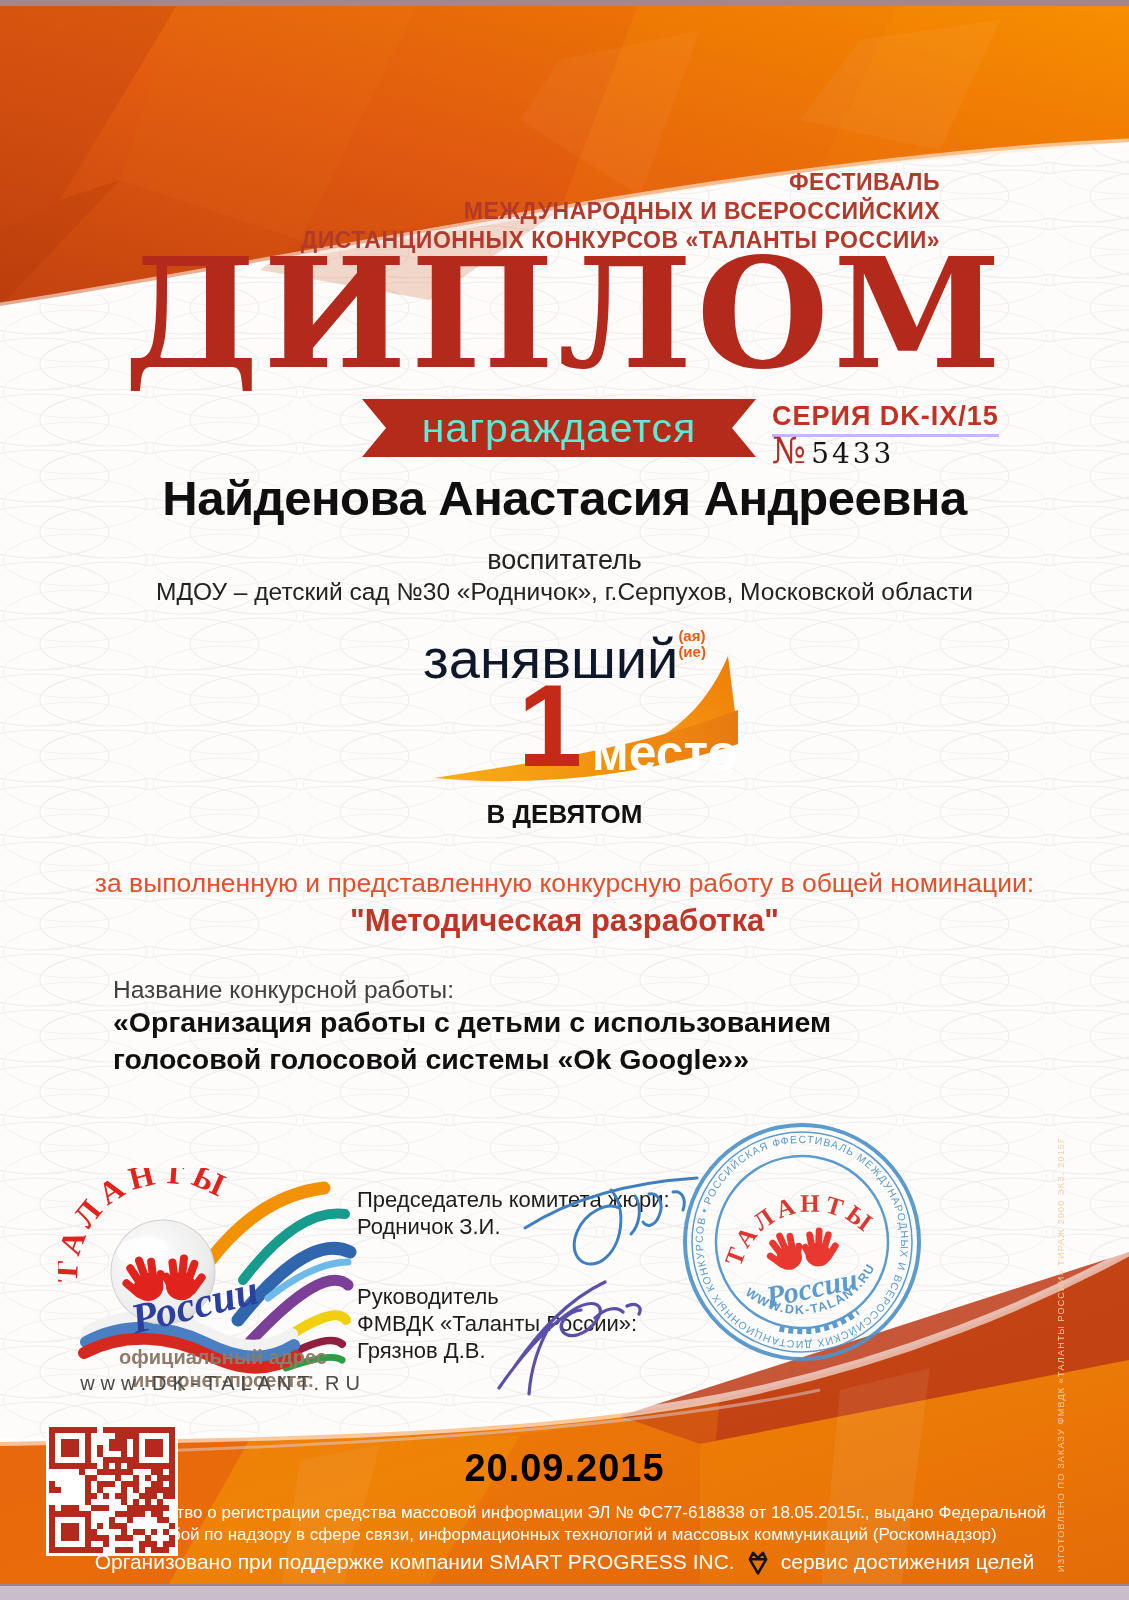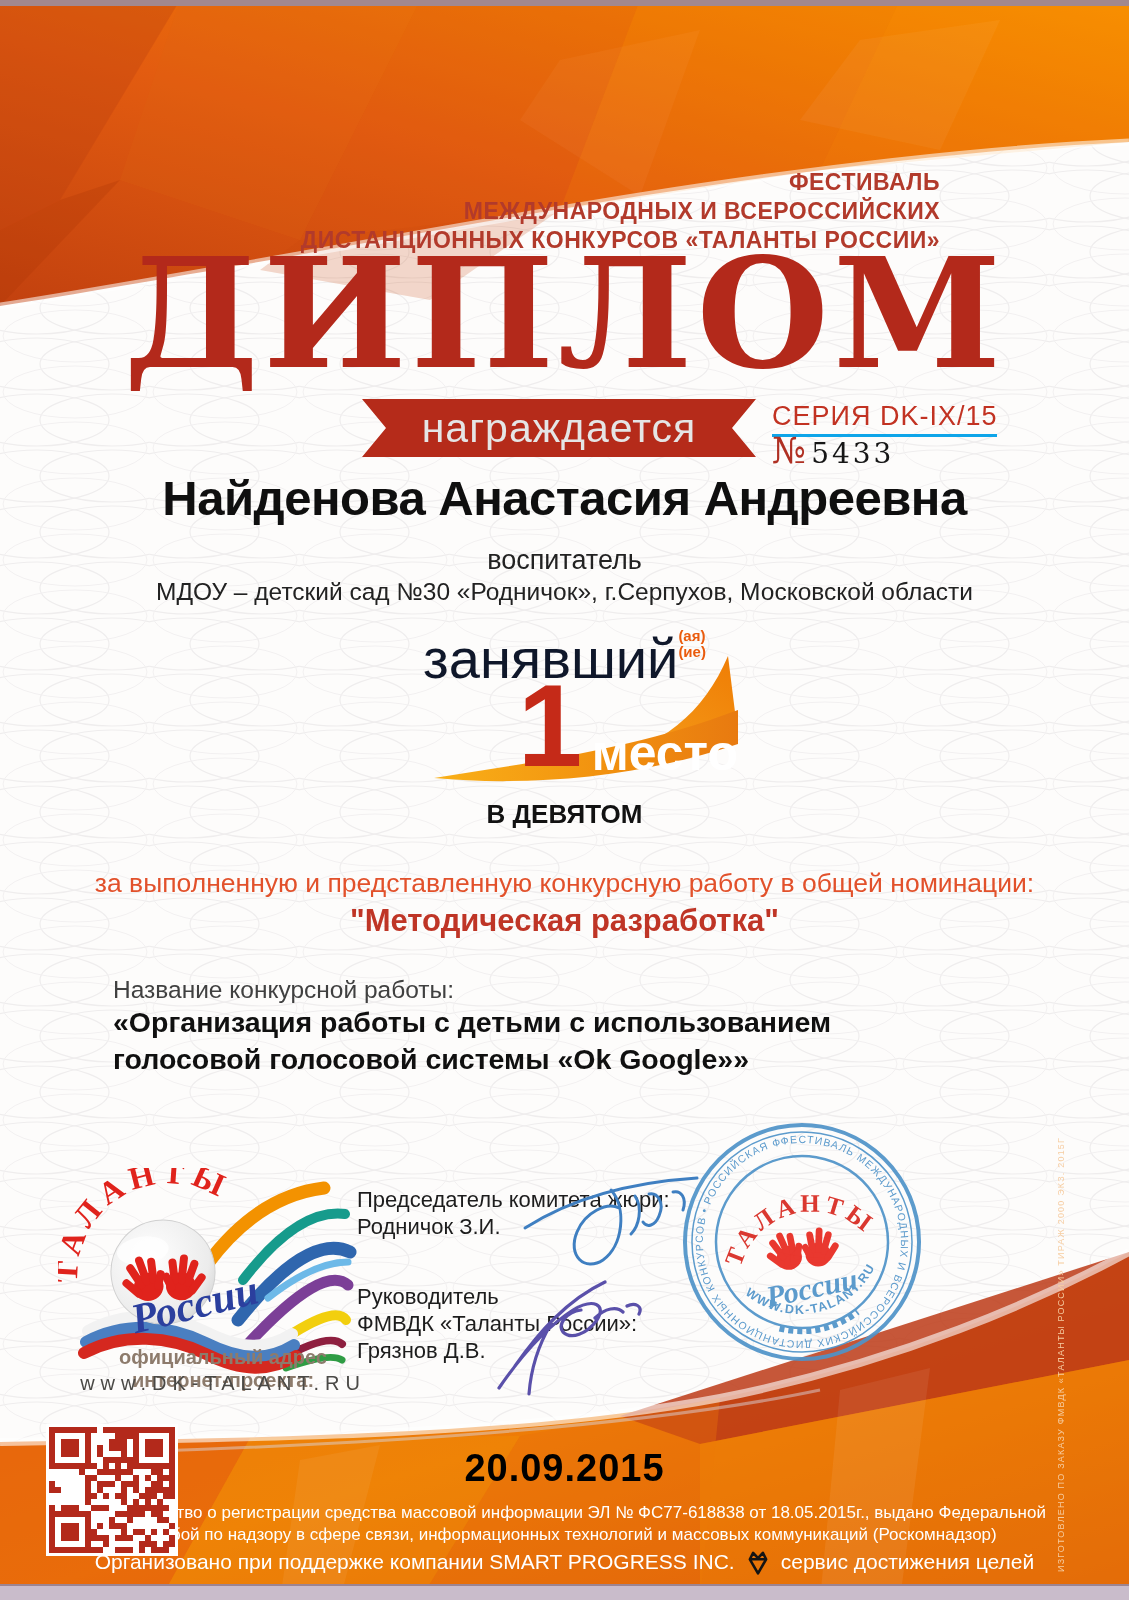--- a/index.html
+++ b/index.html
@@ -11,23 +11,23 @@
   
   .strip-top{left:0;top:0;width:1129px;height:6px;background:#a2888e;z-index:5;}
   .strip-bottom{left:0;bottom:0;width:1129px;height:14px;background:#c9bccb;border-top:2px solid #9d8490;z-index:5;}
   
   .festival{top:168px;right:189px;text-align:right;color:#b23a2b;font-weight:bold;
             font-size:23px;line-height:29px;letter-spacing:.5px;z-index:3;}
   .diplom{top:234px;font-family:"DejaVu Serif",serif;font-weight:bold;font-size:152px;line-height:1.05;
           color:#b3291b;letter-spacing:4px;z-index:3;}
   .ribbon{left:362px;top:399px;width:394px;height:58px;background:#b52b1a;z-index:3;
           clip-path:polygon(0 0,100% 0,calc(100% - 24px) 50%,100% 100%,0 100%,24px 50%);
-          display:flex;align-items:center;justify-content:center;color:#e5e5e5;font-size:41px;letter-spacing:1px;}
-  .series{left:772px;top:401px;z-index:3;color:#c23222;font-weight:normal;font-size:27px;letter-spacing:1px;
-          border-bottom:3px solid #0ea5e9;padding-bottom:2px;}
+          display:flex;align-items:center;justify-content:center;color:#5eead4;font-size:41px;letter-spacing:1px;}
+  .series{left:772px;top:401px;z-index:3;color:#c23222;font-weight:bold;font-size:27px;letter-spacing:1px;
+          border-bottom:3px solid #c4b5fd;padding-bottom:2px;}
   .numrow{left:772px;top:430px;z-index:3;font-family:"DejaVu Serif",serif;}
   .numrow .nosign{color:#b03023;font-size:36px;}
   .numrow .digits{color:#161616;font-size:28px;letter-spacing:3px;}
   
   .name{top:470px;font-size:49px;font-weight:bold;color:#0f0f0f;letter-spacing:-.5px;z-index:3;}
   .pos{top:545px;font-size:27px;color:#222;z-index:3;}
   .org{top:578px;font-size:24.5px;color:#222;z-index:3;}
   
   .zan{top:626px;z-index:3;}
   .zan .w{font-size:56px;font-weight:normal;color:#0f172a;vertical-align:top;}

